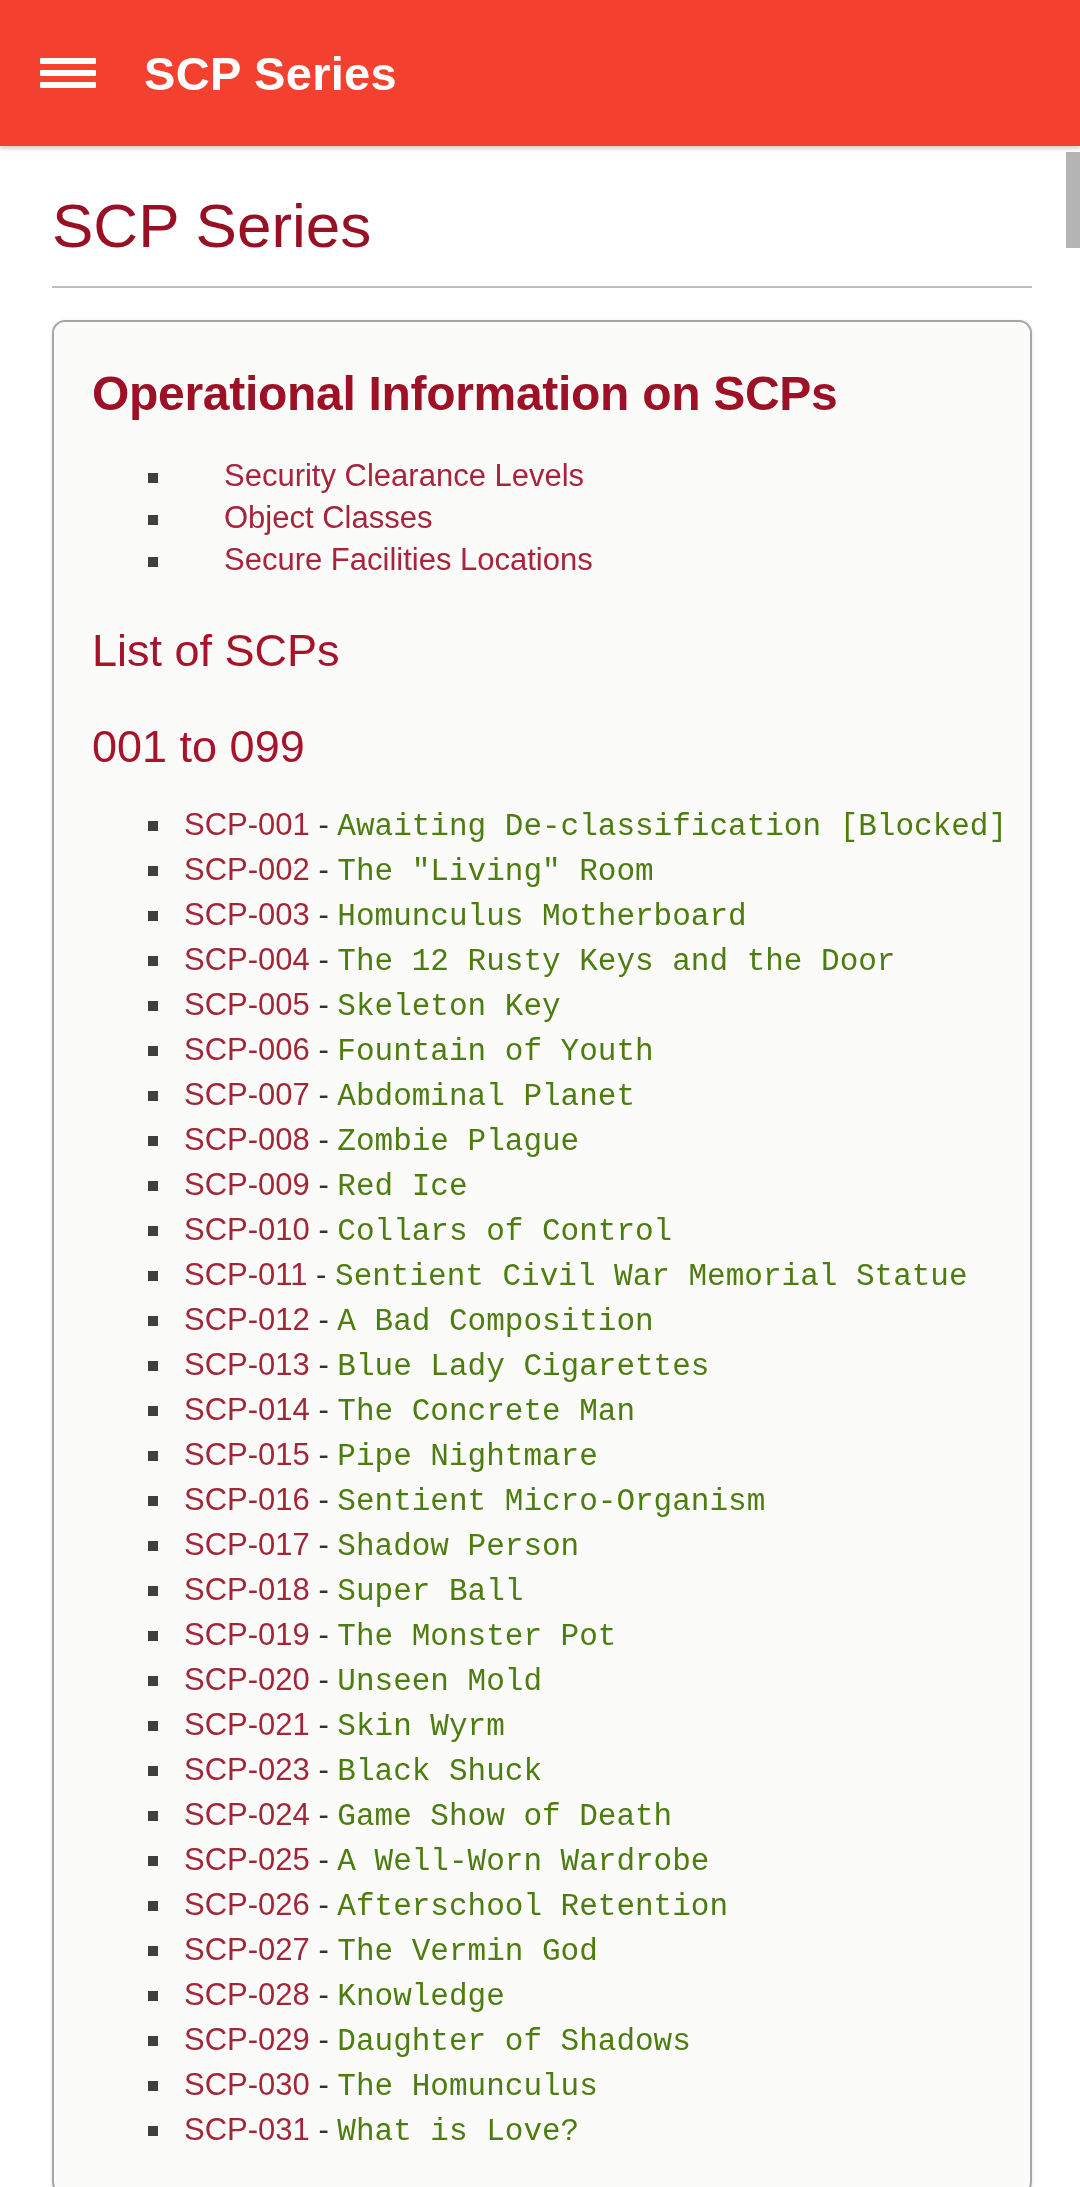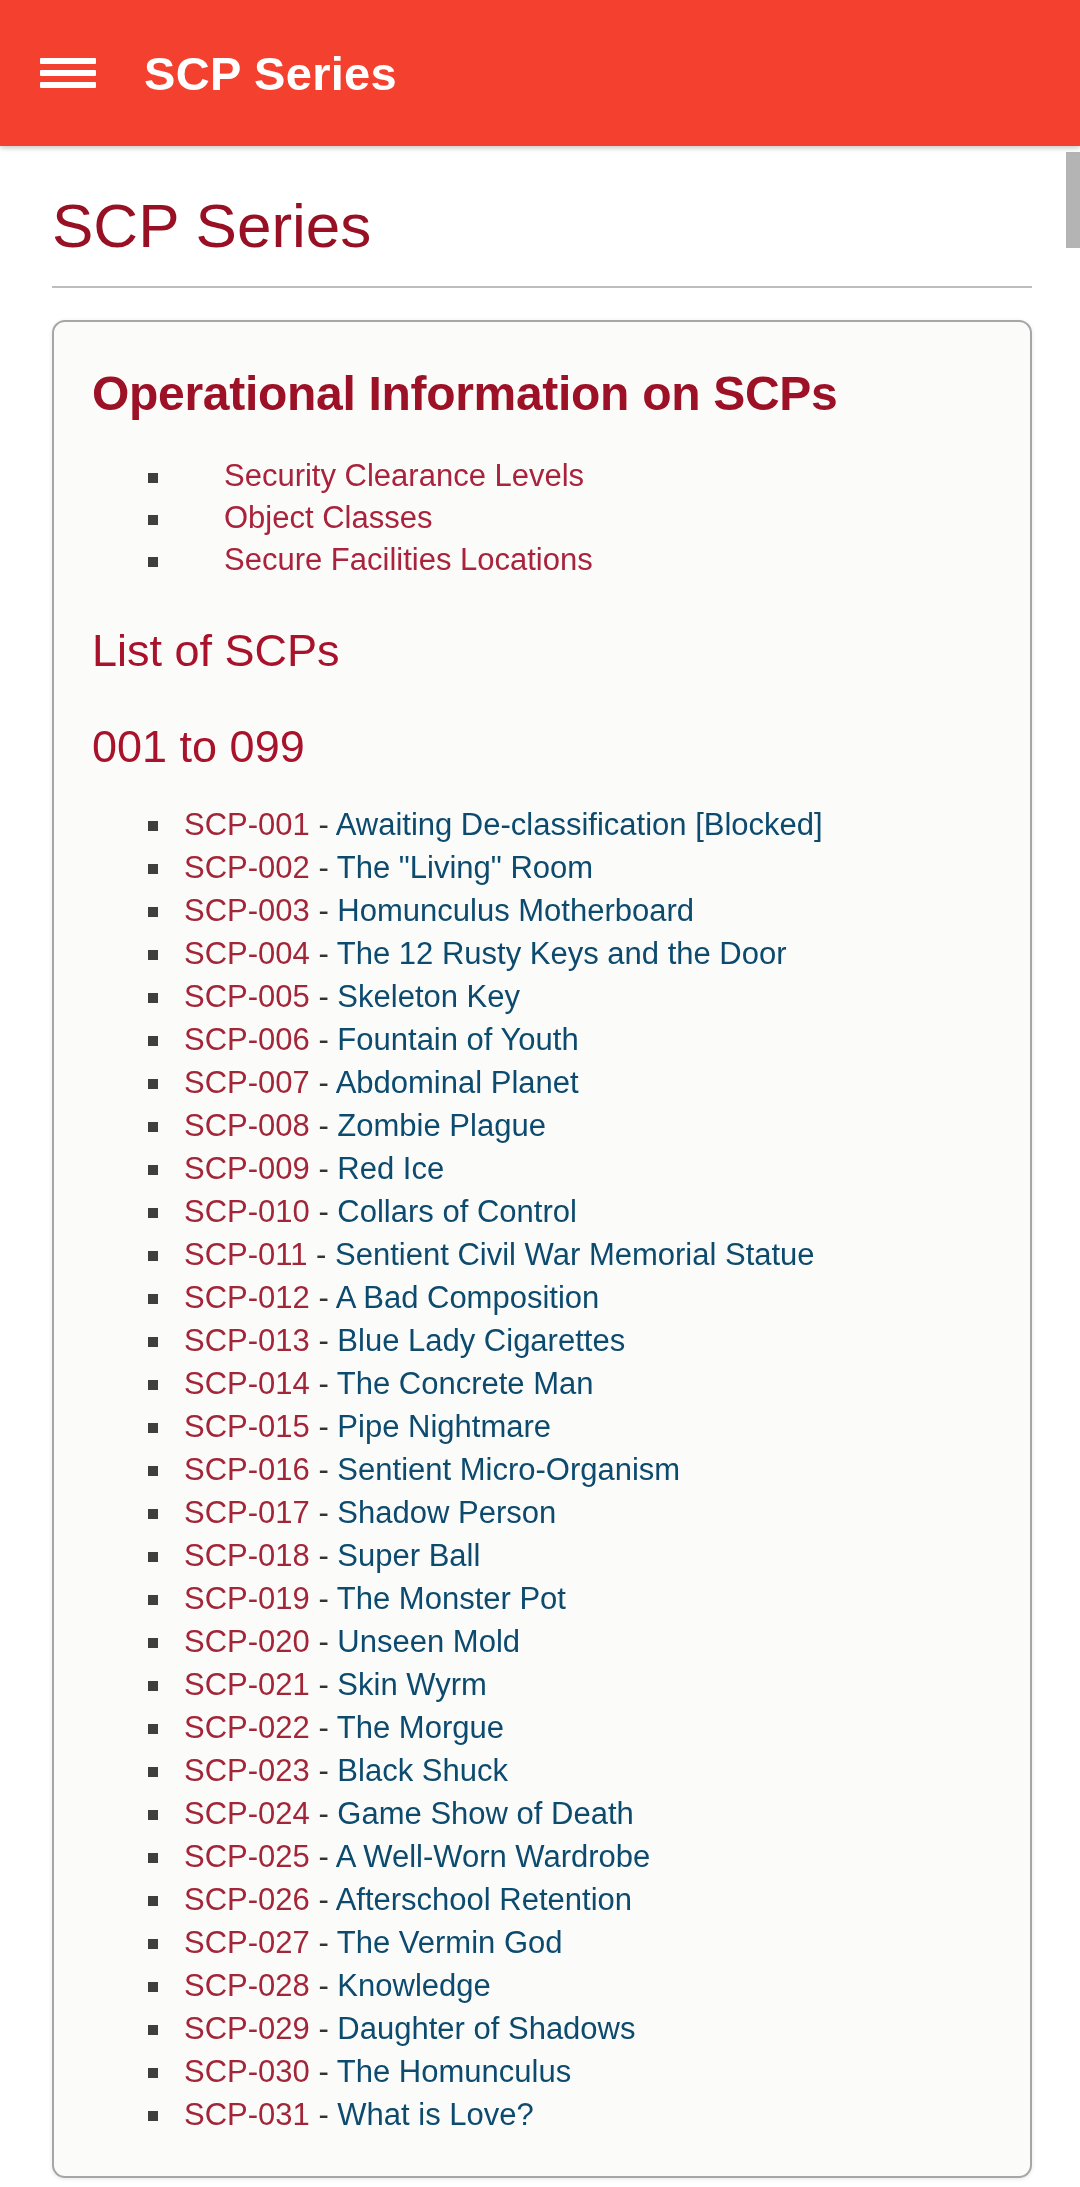--- a/index.html
+++ b/index.html
@@ -140,21 +140,21 @@
     background: #3f3f3f;
   }
 
   .lnk {
     color: #a32638;
     text-decoration: none;
     cursor: pointer;
   }
 
   .sep { color: #333333; }
-  .desc { color: #0c4a6e; }
+  .desc { color: #4d7c0f; font-family: Liberation Mono, monospace; }
 
   ul.navlinks li .lnk {
     color: #a8233b;
     font-size: 31px;
     margin-left: 40px;
   }
 
   
   ul.scplist li { line-height: 43px; }
 
@@ -227,21 +227,20 @@
           <li><span class="lnk">SCP-012</span><span class="sep"> - </span><span class="desc">A Bad Composition</span></li>
           <li><span class="lnk">SCP-013</span><span class="sep"> - </span><span class="desc">Blue Lady Cigarettes</span></li>
           <li><span class="lnk">SCP-014</span><span class="sep"> - </span><span class="desc">The Concrete Man</span></li>
           <li><span class="lnk">SCP-015</span><span class="sep"> - </span><span class="desc">Pipe Nightmare</span></li>
           <li><span class="lnk">SCP-016</span><span class="sep"> - </span><span class="desc">Sentient Micro-Organism</span></li>
           <li><span class="lnk">SCP-017</span><span class="sep"> - </span><span class="desc">Shadow Person</span></li>
           <li><span class="lnk">SCP-018</span><span class="sep"> - </span><span class="desc">Super Ball</span></li>
           <li><span class="lnk">SCP-019</span><span class="sep"> - </span><span class="desc">The Monster Pot</span></li>
           <li><span class="lnk">SCP-020</span><span class="sep"> - </span><span class="desc">Unseen Mold</span></li>
           <li><span class="lnk">SCP-021</span><span class="sep"> - </span><span class="desc">Skin Wyrm</span></li>
-          <li><span class="lnk">SCP-022</span><span class="sep"> - </span><span class="desc">The Morgue</span></li>
           <li><span class="lnk">SCP-023</span><span class="sep"> - </span><span class="desc">Black Shuck</span></li>
           <li><span class="lnk">SCP-024</span><span class="sep"> - </span><span class="desc">Game Show of Death</span></li>
           <li><span class="lnk">SCP-025</span><span class="sep"> - </span><span class="desc">A Well-Worn Wardrobe</span></li>
           <li><span class="lnk">SCP-026</span><span class="sep"> - </span><span class="desc">Afterschool Retention</span></li>
           <li><span class="lnk">SCP-027</span><span class="sep"> - </span><span class="desc">The Vermin God</span></li>
           <li><span class="lnk">SCP-028</span><span class="sep"> - </span><span class="desc">Knowledge</span></li>
           <li><span class="lnk">SCP-029</span><span class="sep"> - </span><span class="desc">Daughter of Shadows</span></li>
           <li><span class="lnk">SCP-030</span><span class="sep"> - </span><span class="desc">The Homunculus</span></li>
           <li><span class="lnk">SCP-031</span><span class="sep"> - </span><span class="desc">What is Love?</span></li>
         </ul>

